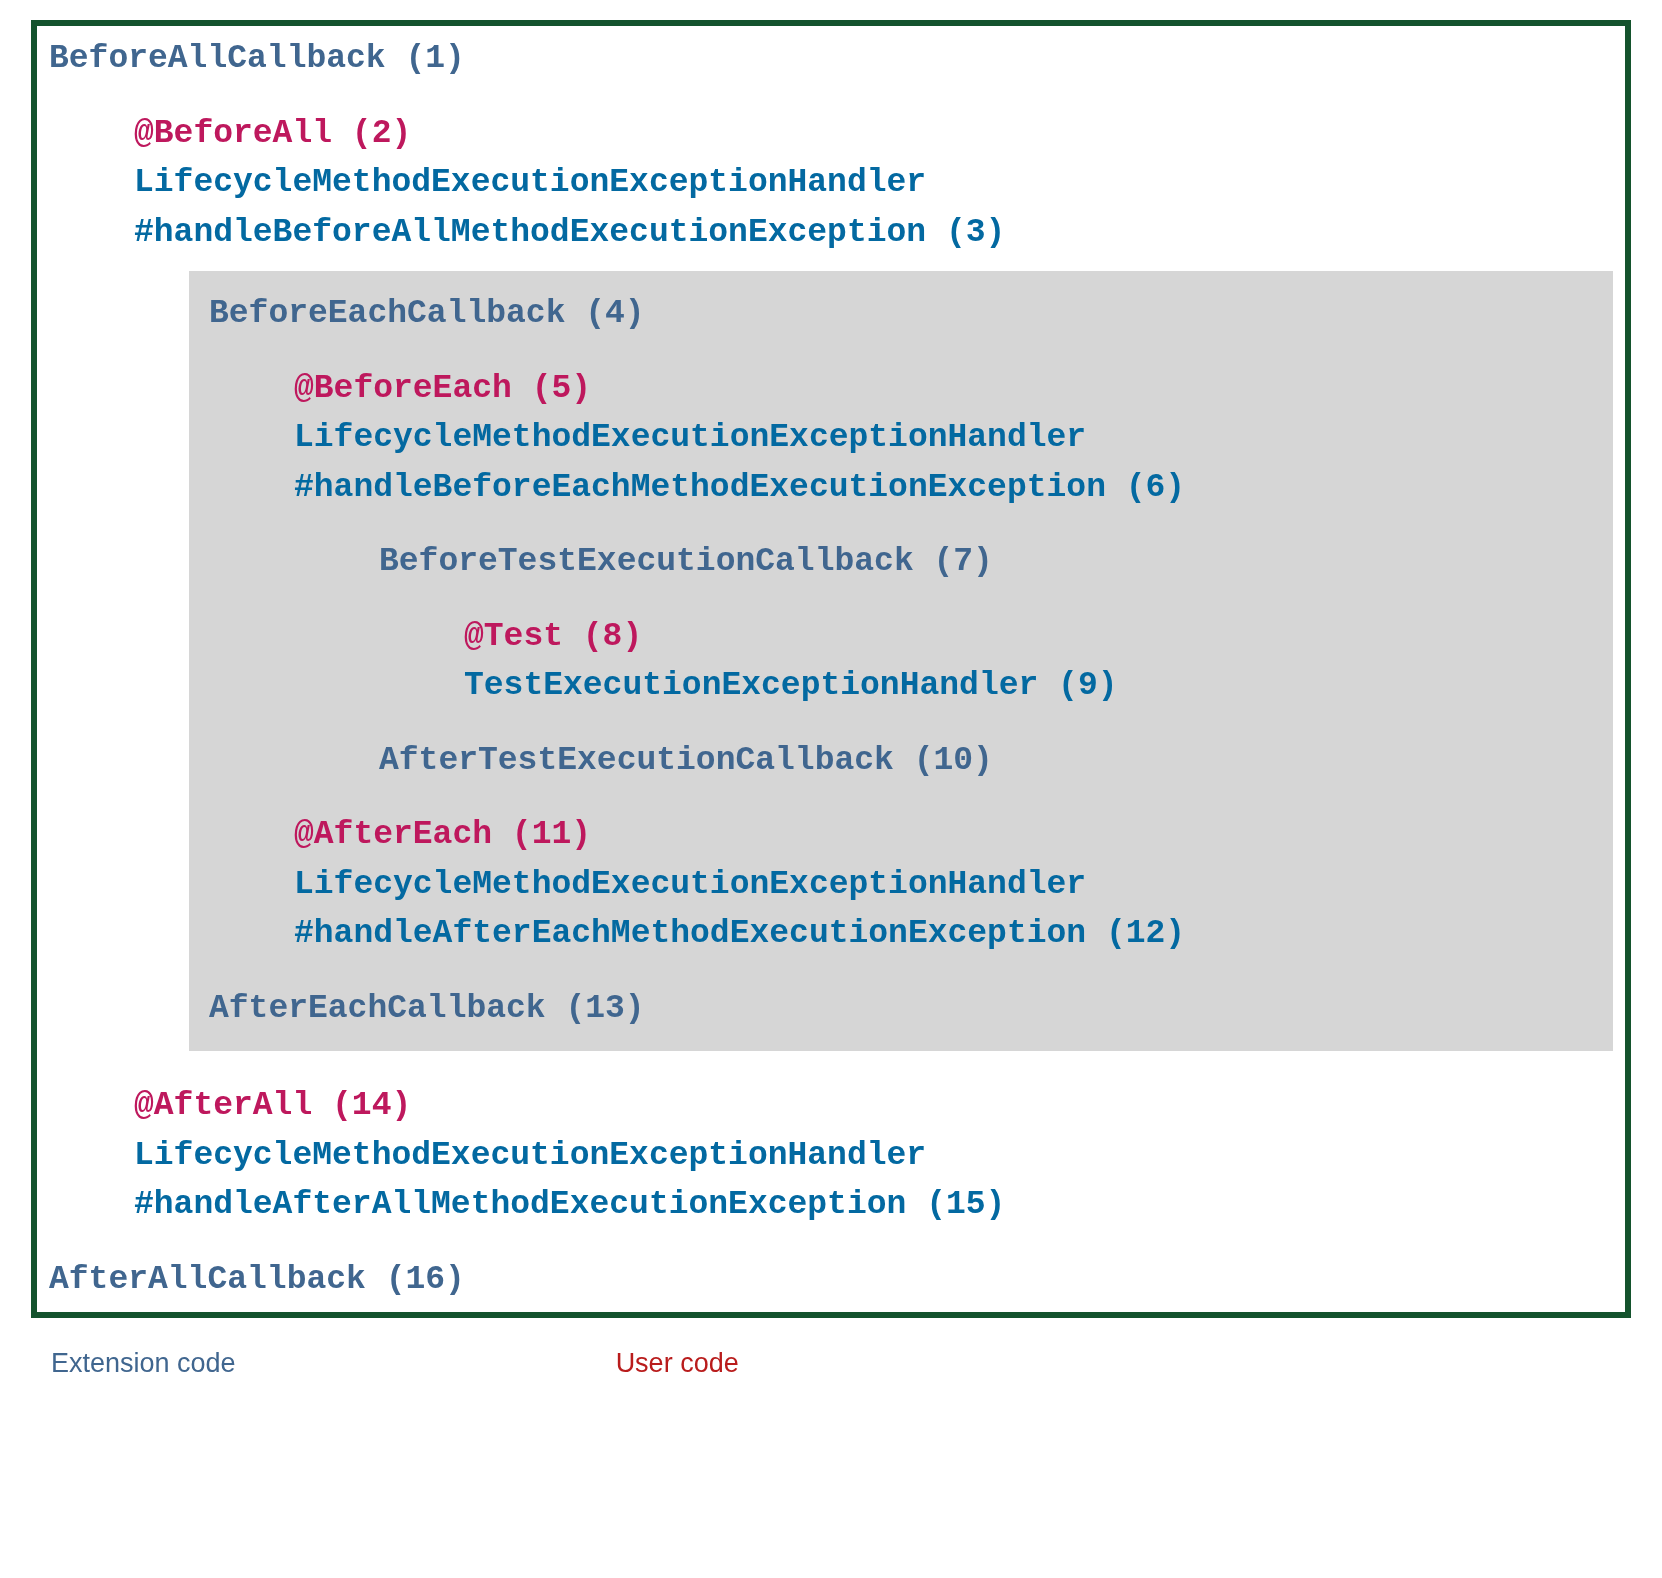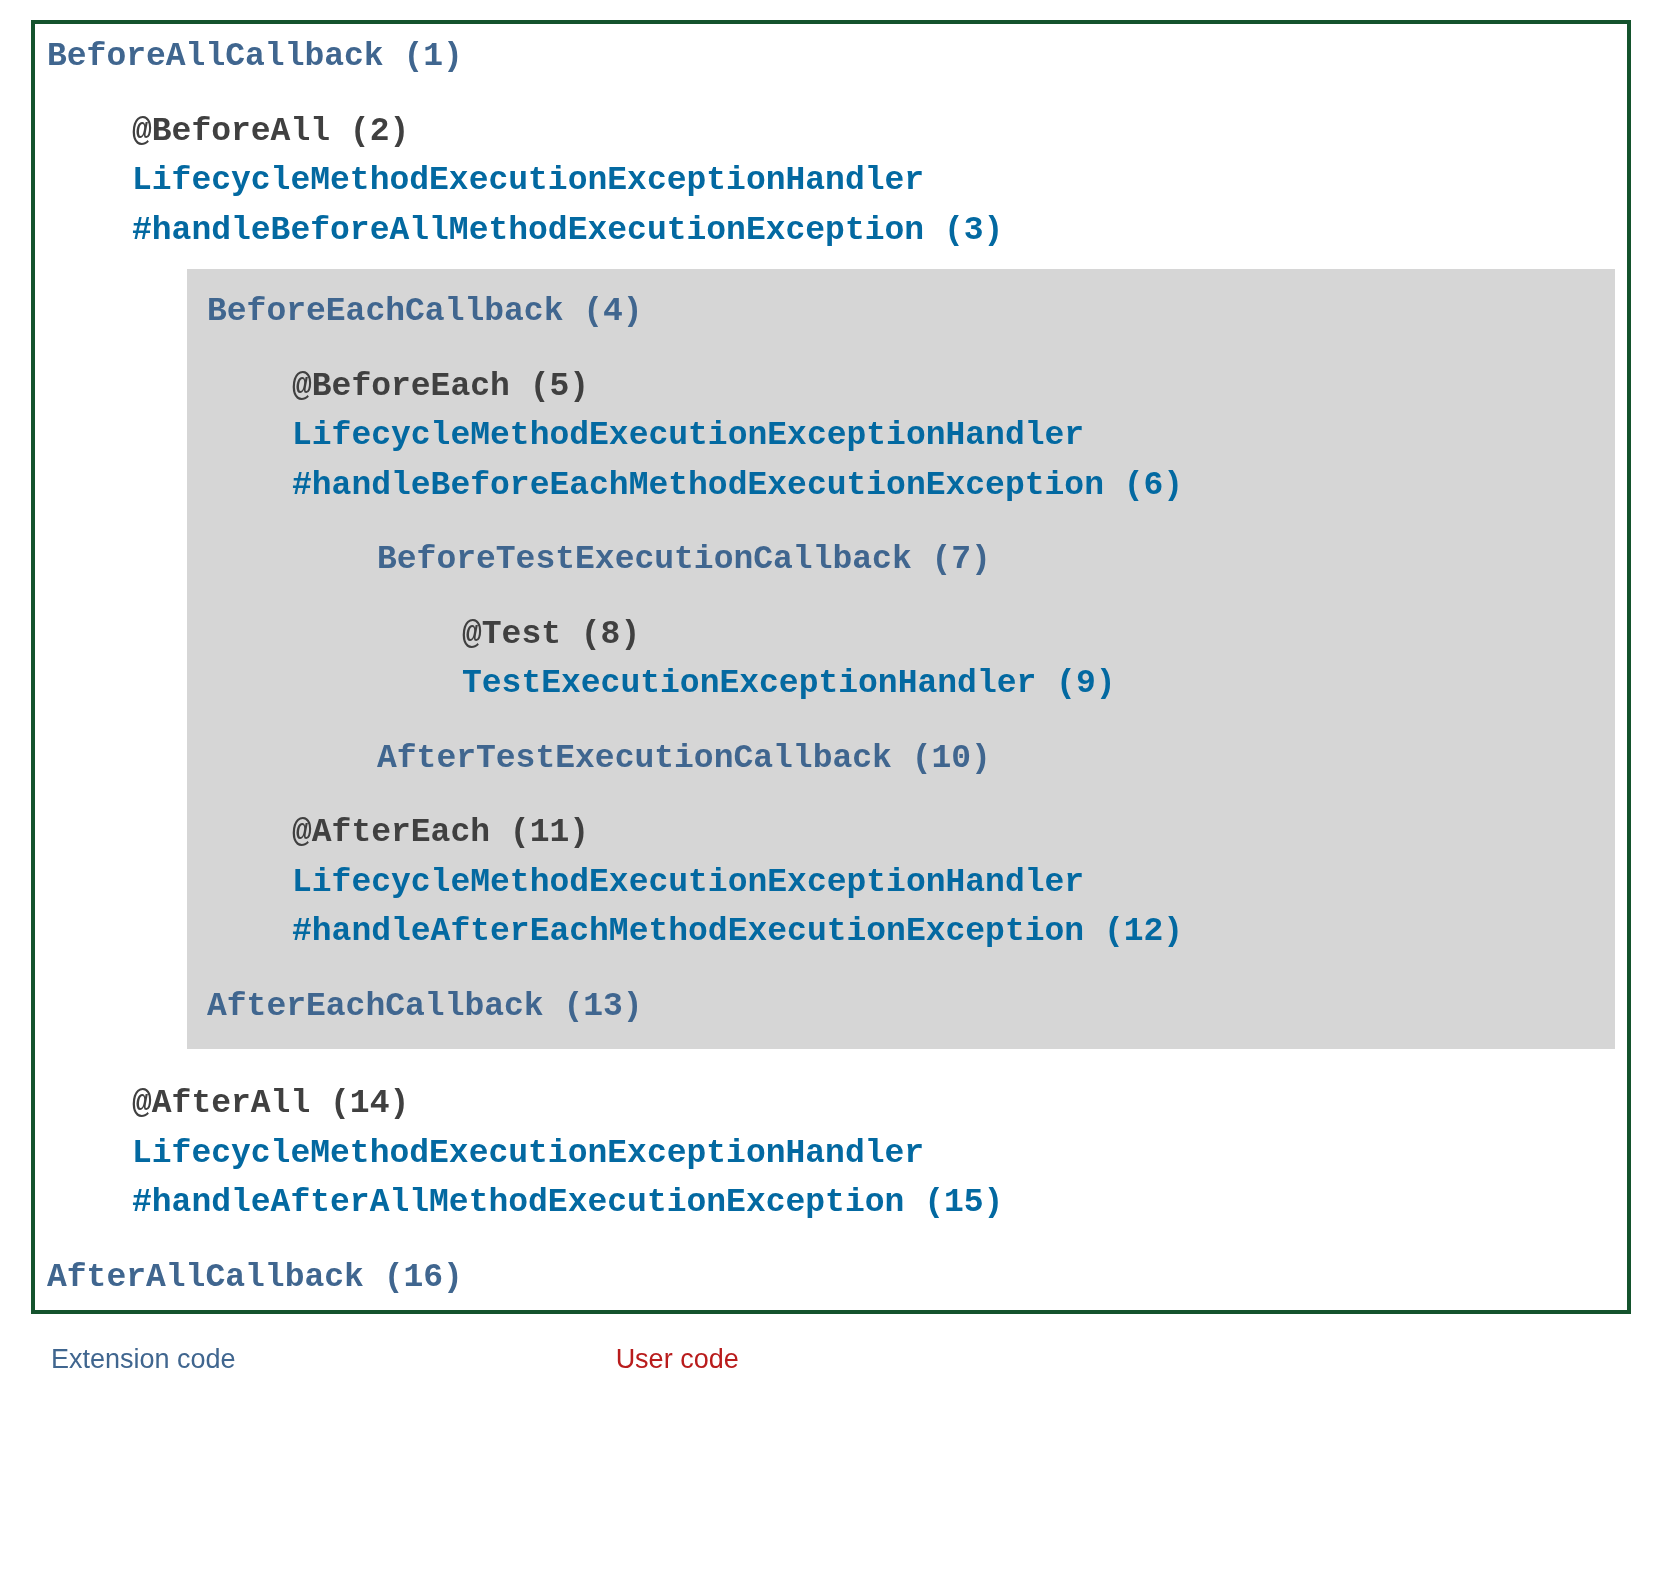--- a/index.html
+++ b/index.html
@@ -6,38 +6,38 @@
       margin: 0;
       padding: 20px;
       font-family: "Courier New", Courier, monospace;
       background: #ffffff;
     }
     .container {
       width: 1600px;
       margin: 0 auto;
     }
     .outer-box {
-      border: 4px solid #14532d;
+      border: 6px solid #14532d;
       padding: 8px 12px 8px 12px;
       font-size: 33px;
       line-height: 1.5;
     }
     .inner-box {
       background: #d6d6d6;
       padding: 18px 20px 18px 20px;
       margin-left: 140px;
       margin-top: 14px;
       margin-bottom: 30px;
     }
     .blue-bold {
       color: #40668f;
       font-weight: bold;
     }
     .orange-bold {
-      color: #404040;
+      color: #be185d;
       font-weight: bold;
     }
     .blue-normal {
       color: #0369a1;
       font-weight: bold;
     }
     .indent-1 { padding-left: 85px; }
     .indent-2 { padding-left: 85px; }
     .indent-3 { padding-left: 170px; }
     .indent-4 { padding-left: 255px; }

